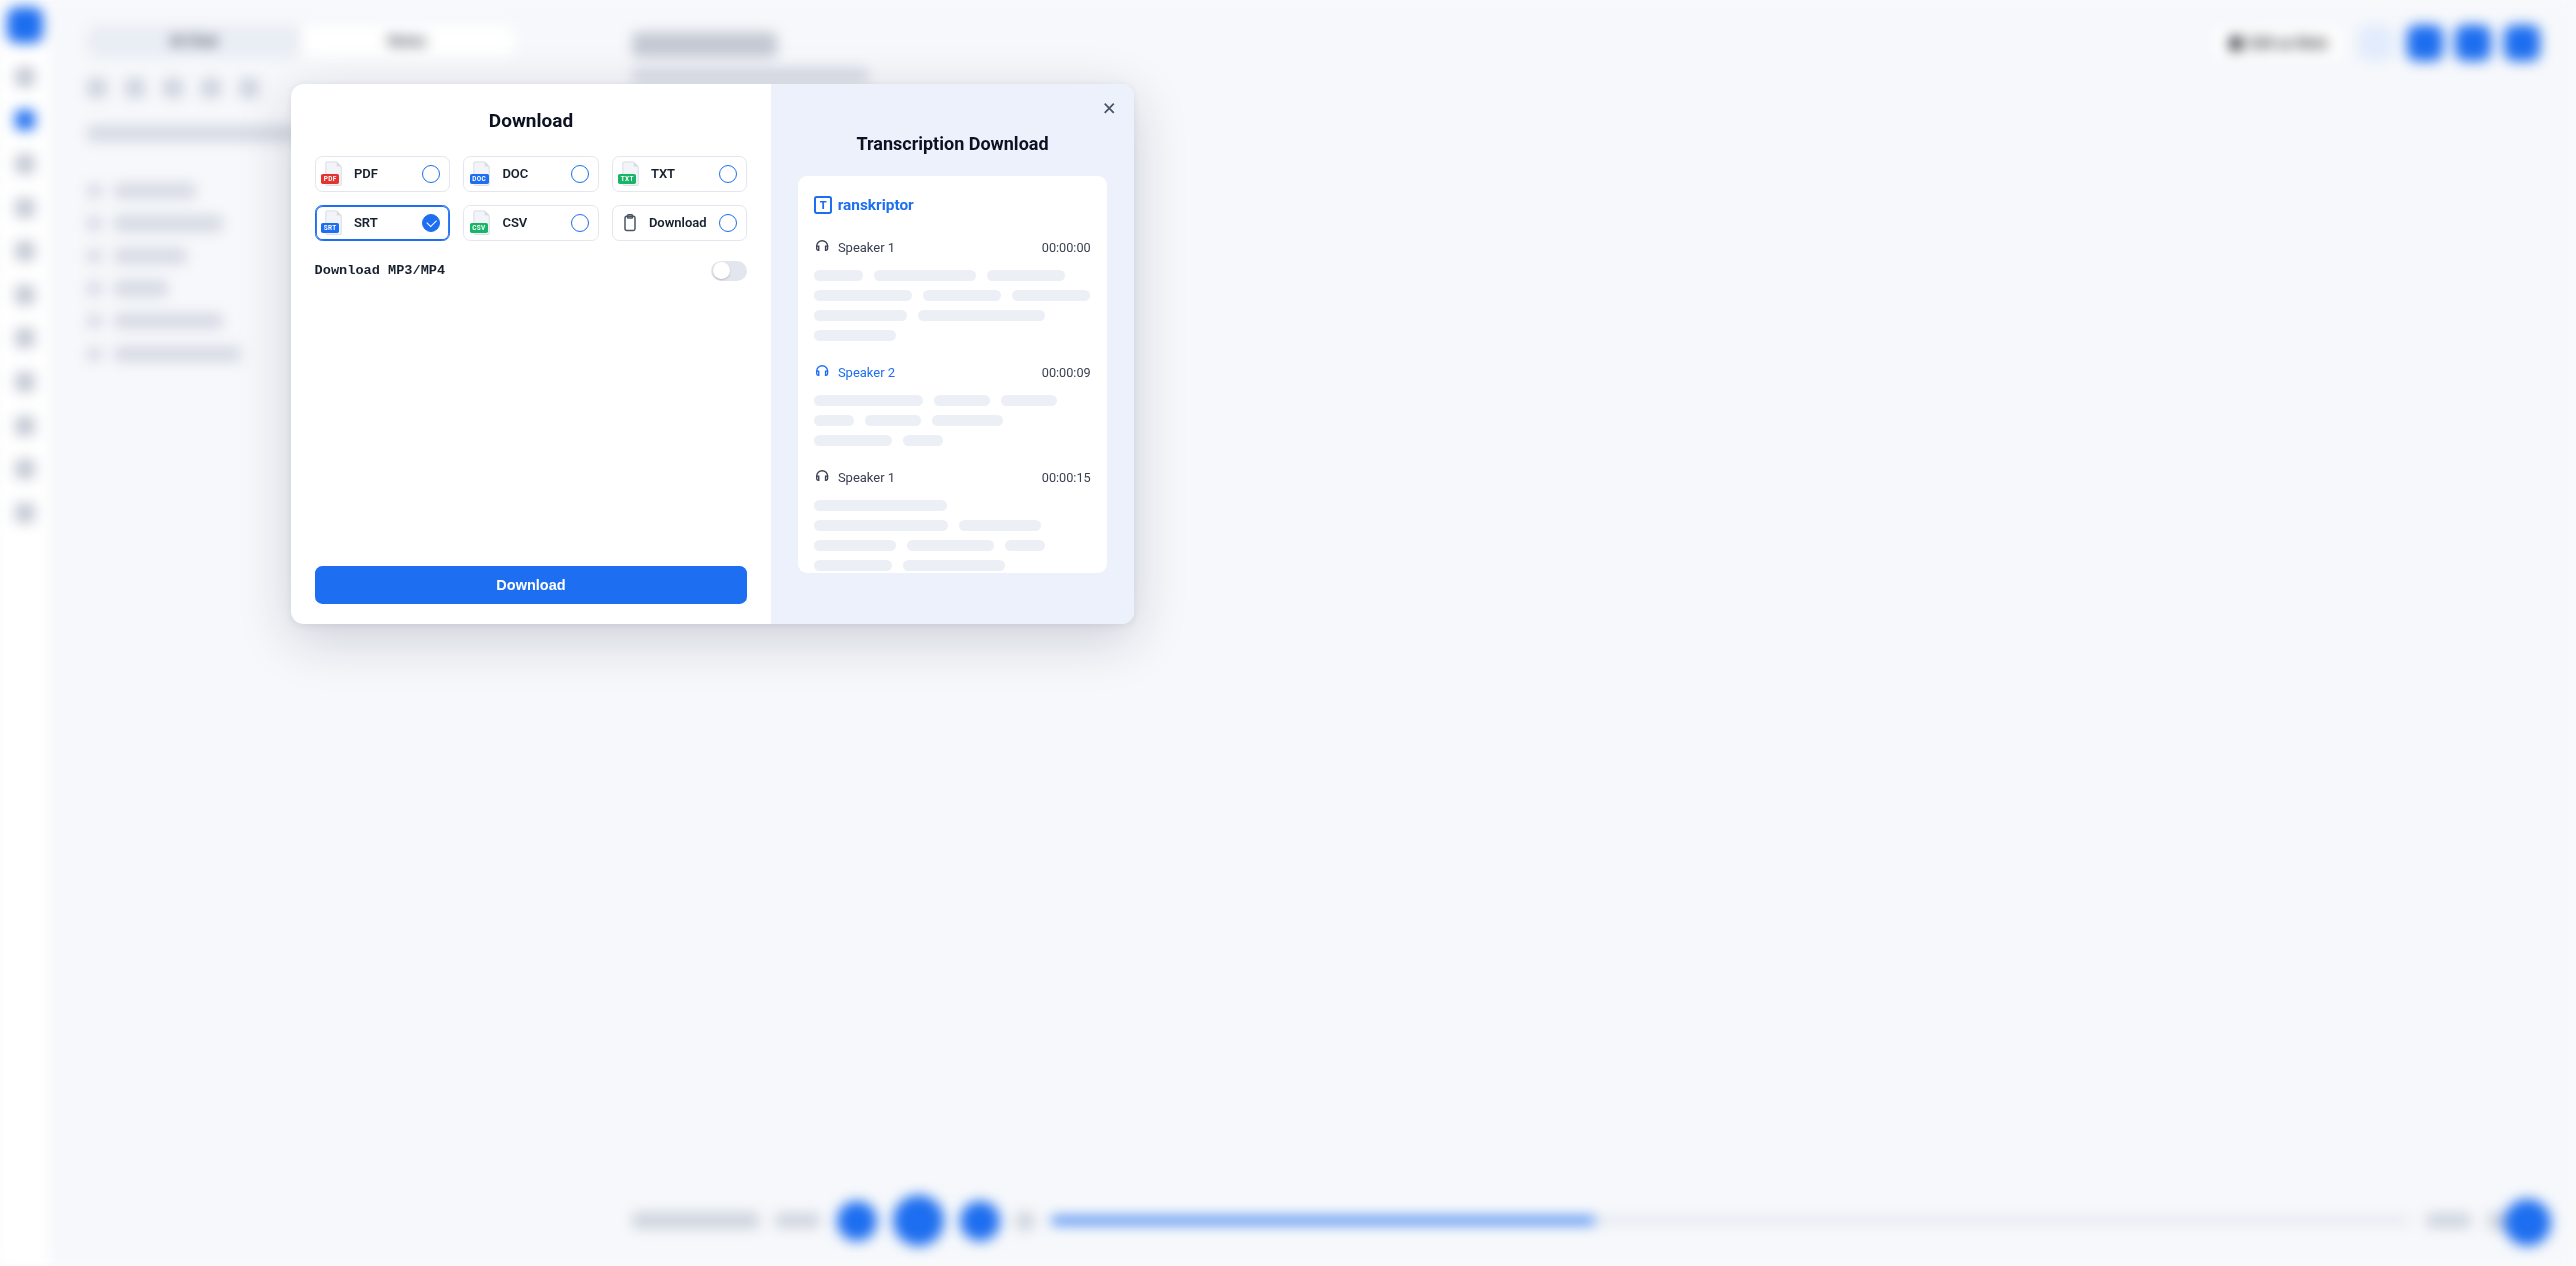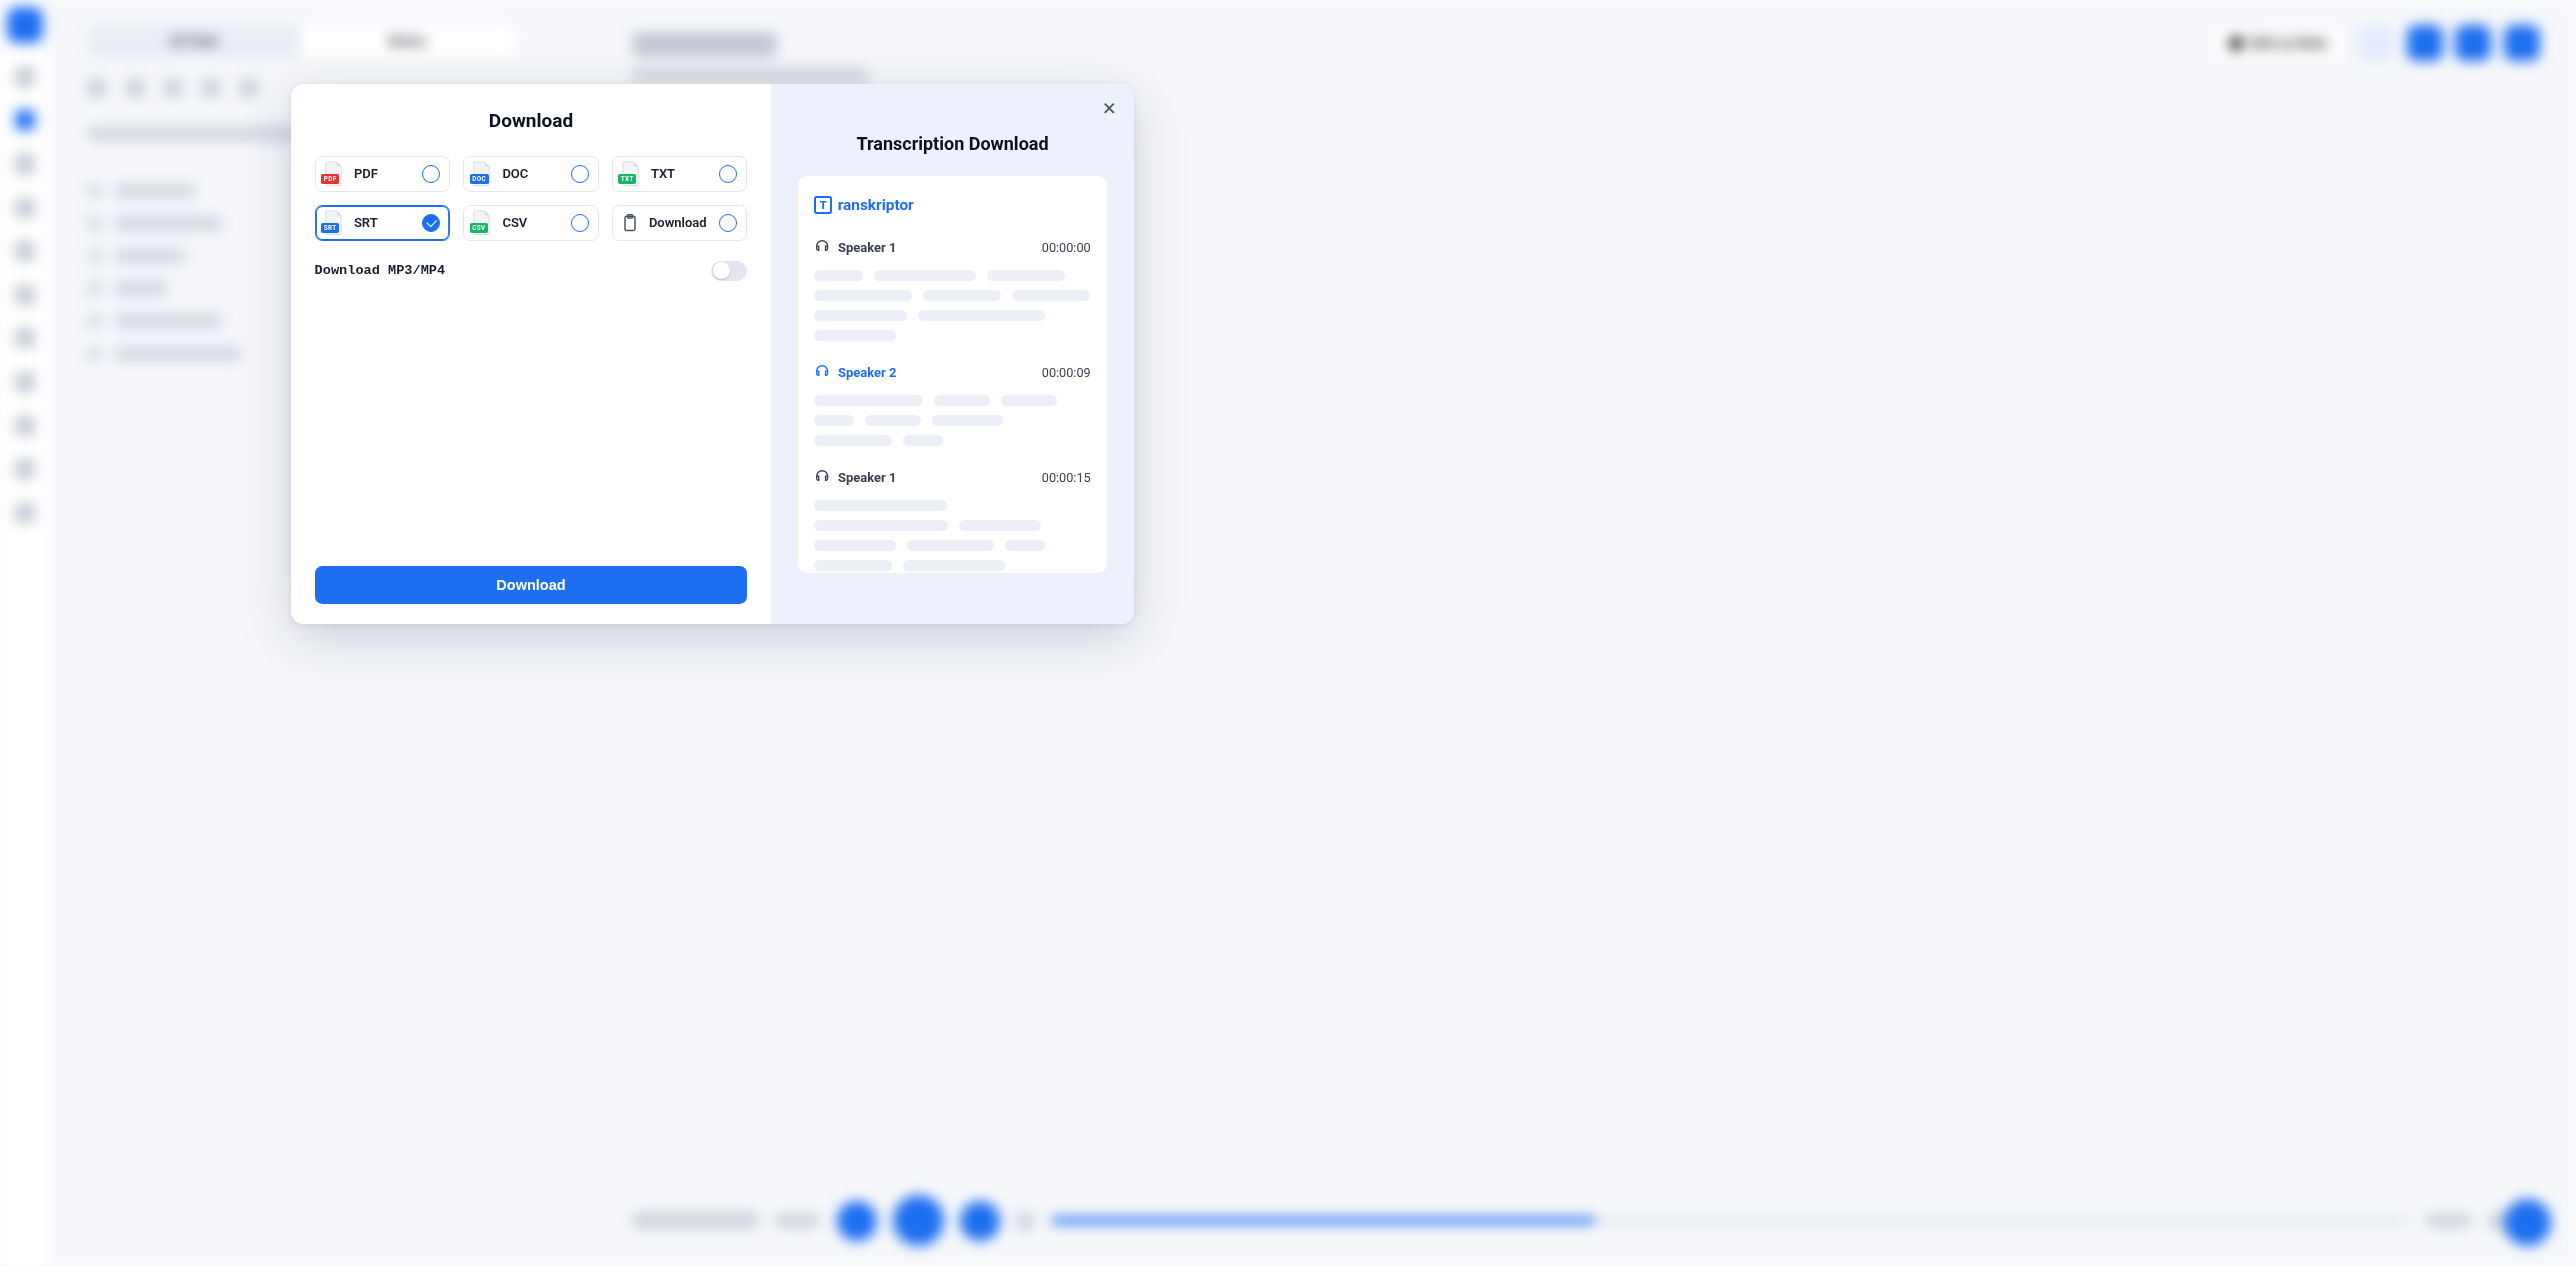--- a/index.html
+++ b/index.html
@@ -110,21 +110,21 @@
   .right h3 { font-size:18px; font-weight:700; color:#0c1222; text-align:center; margin-bottom:22px; }
   .preview-card {
     background:#fff; border-radius:9px; padding:20px 16.3px 23.6px;
     height: 397px;
   }
   .brand { display:flex; align-items:center; gap:1.8px; color:#1d6ef0; font-weight:700; font-size:15.4px; margin-bottom:23.6px; }
   .brand .mark { width:18px; height:18px; border:2.7px solid #1d6ef0; border-radius:2.7px; display:flex; align-items:center; justify-content:center; font-size:11px; font-weight:800; color:#1d6ef0; margin-right:3.6px; }
 
   .seg { margin-bottom:22px; }
   .seg .hdr { display:flex; align-items:center; justify-content:space-between; margin-bottom:12.7px; }
-  .seg .who { display:flex; align-items:center; gap:7.3px; font-size:13px; font-weight:700; }
+  .seg .who { display:flex; align-items:center; gap:7.3px; font-size:13px; font-weight:400; }
   .seg .who svg { width:16.3px; height:16.3px; }
   .seg.dark .who { color:#3a4051; }
   .seg.dark .who svg { stroke:#3a4051; }
   .seg.blue .who { color:#1d6ef0; }
   .seg.blue .who svg { stroke:#1d6ef0; }
   .seg .ts { font-size:12.7px; color:#3a4051; }
   .seg .lines { display:flex; flex-wrap:wrap; gap:9px 11px; }
   .seg .lines span { height:11px; border-radius:5.4px; background:#eceff5; }
 
   

